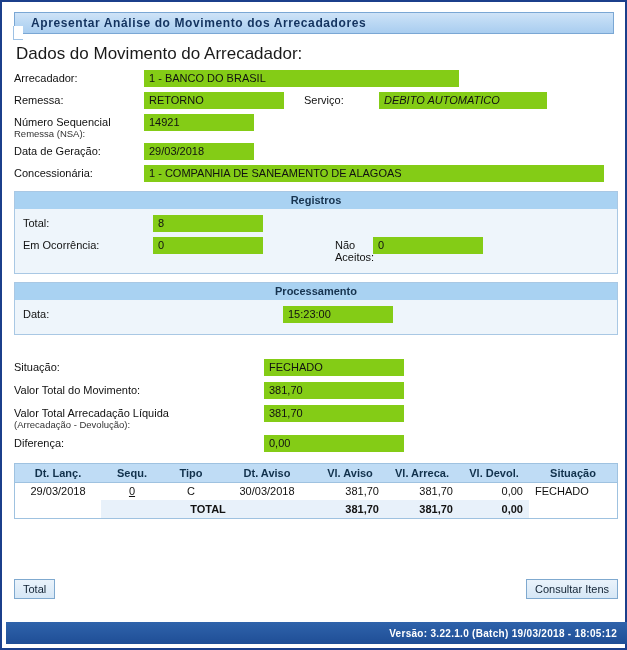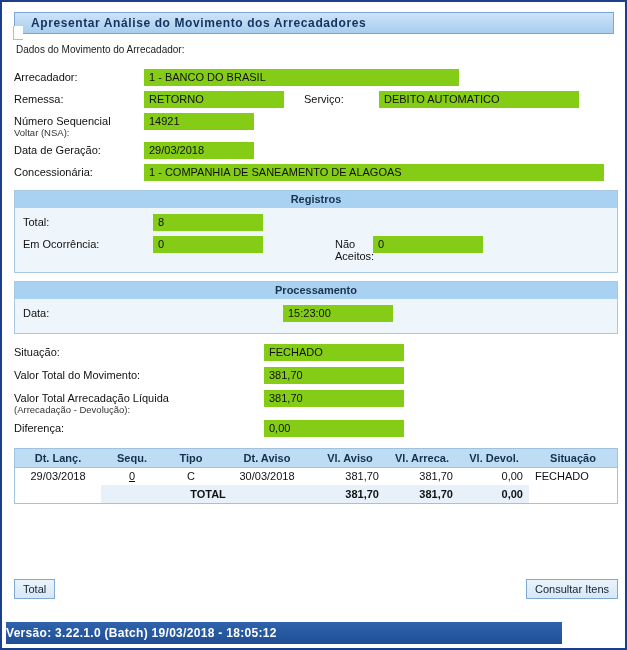--- a/index.html
+++ b/index.html
@@ -67,23 +67,23 @@
 
   
   .content {
     position: absolute;
     left: 10px;
     top: 36px;
     width: 604px;
   }
 
   .section-label {
-    font-size: 10px;
+    font-size: 17px;
     color: #1a1a1a;
-    margin: 4px 0 14px 2px;
+    margin: 4px 0 6px 2px;
   }
 
   .form-row {
     display: flex;
     align-items: flex-start;
     margin-bottom: 4px;
     min-height: 18px;
   }
   .lbl {
     font-size: 11px;
@@ -106,21 +106,21 @@
     overflow: hidden;
     white-space: nowrap;
   }
 
   
   .w-l1 { width: 130px; }
 
   .row-arrec .fld { width: 315px; }
   .row-remessa .fld1 { width: 140px; }
   .row-remessa .mid-lbl { width: 95px; padding-left: 20px; }
-  .row-remessa .fld2 { width: 200px; }
+  .row-remessa .fld2 { width: 168px; font-style: italic; }
   .row-nsa .fld { width: 110px; }
   .row-data .fld { width: 110px; }
   .row-conc .fld { width: 460px; }
 
   
   .panel {
     border: 1px solid #a9c8e4;
     background: #eef5fb;
     margin-top: 8px;
   }
@@ -136,21 +136,21 @@
   .panel-body {
     padding: 6px 6px 6px 8px;
   }
   .panel-body .form-row { margin-bottom: 4px; }
   .panel .lbl { width: 130px; }
   .panel .fld { width: 110px; }
   .panel .mid-lbl { width: 110px; padding-left: 72px; }
   .panel .mid-lbl.hora { padding-left: 130px; width: 60px; }
 
   
-  .lower { margin-top: 10px; }
+  .lower { margin-top: 24px; }
   .lower .form-row { margin-bottom: 5px; }
   .lower .lbl { width: 250px; }
   .lower .fld { width: 140px; }
 
   
   .grid {
     margin-top: 10px;
     border: 1px solid #9fc2e0;
     background: #ffffff;
     width: 604px;
@@ -209,28 +209,29 @@
     font-family: "Liberation Sans", sans-serif;
   }
   .btn-left { position: absolute; left: 0; top: 0; }
   .btn-right { position: absolute; right: 0; top: 0; margin-left: 12px; }
 
   
   .footer {
     position: absolute;
     left: 2px;
     bottom: 2px;
-    width: 556px;
+    width: 621px;
     height: 22px;
     background: linear-gradient(to bottom, #2f63ab 0%, #1f4e96 100%);
     color: #ffffff;
-    font-size: 12px;
+    font-size: 10px;
     font-weight: bold;
     display: flex;
     align-items: center;
+    justify-content: flex-end;
     padding-right: 10px;
     letter-spacing: 0.3px;
   }
 </style>
 </head>
 <body>
 
 <div id="app">
   <div class="window-frame">
     <div class="frame-inner">
@@ -252,21 +253,21 @@
         <div class="form-row row-remessa">
           <div class="lbl w-l1">Remessa:</div>
           <div class="fld fld1">RETORNO</div>
           <div class="lbl mid-lbl">Serviço:</div>
           <div class="fld fld2">DEBITO AUTOMATICO</div>
         </div>
 
         <div class="form-row row-nsa">
           <div class="lbl w-l1">
             <span>Número Sequencial</span>
-            <span class="lbl-sub">Voltar (NSA):</span>
+            <span class="lbl-sub">Remessa (NSA):</span>
           </div>
           <div class="fld">14921</div>
         </div>
 
         <div class="form-row row-data">
           <div class="lbl w-l1">Data de Geração:</div>
           <div class="fld">29/03/2018</div>
         </div>
 
         <div class="form-row row-conc">

